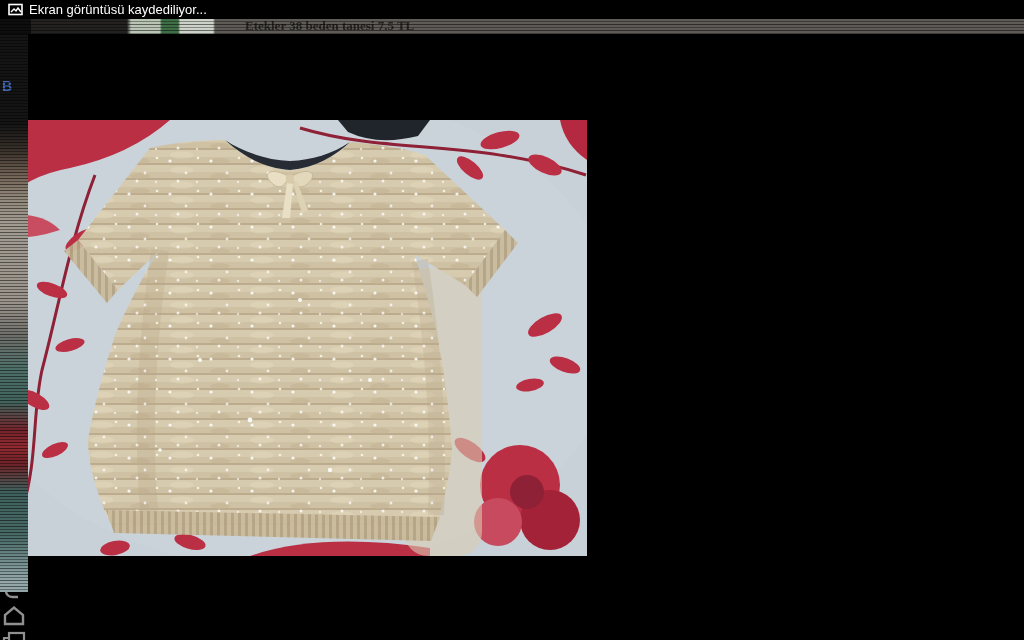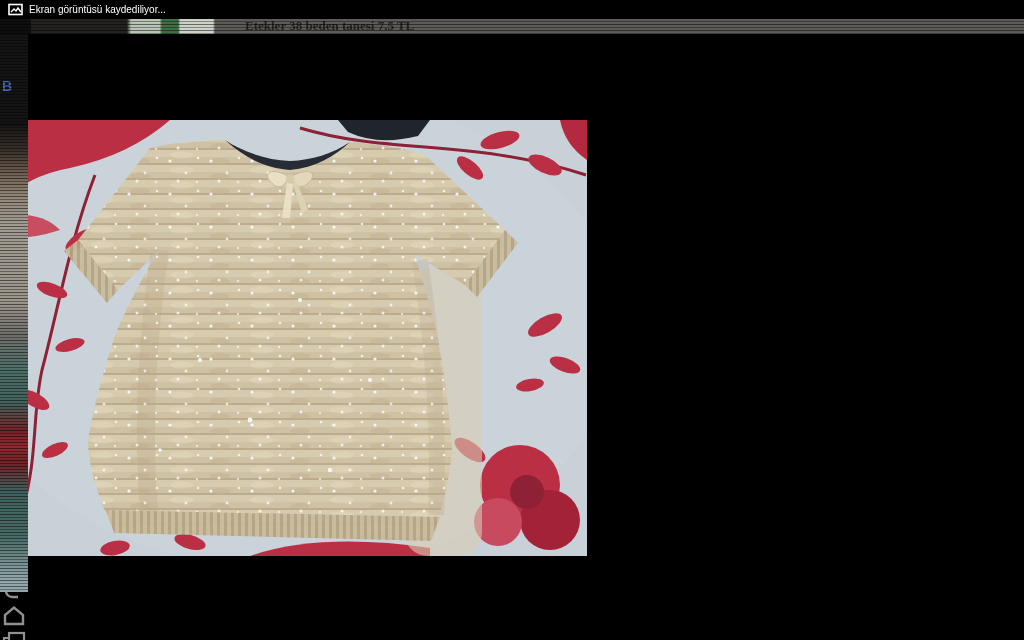--- a/index.html
+++ b/index.html
@@ -4,21 +4,21 @@
 <style>
   html,body{margin:0;padding:0;}
   body{width:1024px;height:640px;position:relative;overflow:hidden;background:#000;
        font-family:"Liberation Sans",sans-serif;}
   .scan{position:relative;}
   .scan::after{content:"";position:absolute;inset:0;pointer-events:none;
        background:repeating-linear-gradient(180deg,rgba(0,0,0,.5) 0 1px,rgba(0,0,0,0) 1px 3px,rgba(0,0,0,.35) 3px 4px,rgba(0,0,0,0) 4px 6px);}
   
   #status-bar{position:absolute;left:0;top:0;width:1024px;height:19px;background:#000;z-index:6;
        display:flex;align-items:center;}
-  #status-bar .txt{color:#fff;font-size:10px;margin-left:6px;}
+  #status-bar .txt{color:#fff;font-size:13px;margin-left:6px;}
   #status-bar svg{margin-left:8px;}
   
   #bg-top-strip{position:absolute;left:0;top:18px;width:1024px;height:16px;
        background:linear-gradient(90deg,#0e0e0e 0 3%,#232220 3% 12.4%,#b9c4b4 12.8% 15.6%,#3e6e46 15.8% 17.4%,#cdd2c9 17.6% 20.8%,#5e5b57 21% 100%);}
   #bg-top-strip .heading{position:absolute;left:245px;top:0;font-family:"Liberation Serif",serif;
        font-weight:bold;font-size:13px;color:#26231f;line-height:16px;white-space:nowrap;}
   #left-strip{position:absolute;left:0;top:34px;width:28px;height:558px;
        background:linear-gradient(180deg,#141414 0 16%,#3a322b 21%,#6e5f52 25%,#8f8577 29%,#a29b91 34%,#9b948b 48%,#6f6f6a 54%,#4e6e68 60%,#42625c 66%,#73242a 71%,#8f2a30 74%,#6e2227 77%,#3f605c 82%,#486a66 90%,#93a7ab 98%);}
   #left-strip .logo-b{position:absolute;left:2px;top:44px;color:#4468b4;font-weight:bold;font-size:14px;}
   #right-strip{position:absolute;left:996px;top:34px;width:28px;height:558px;

